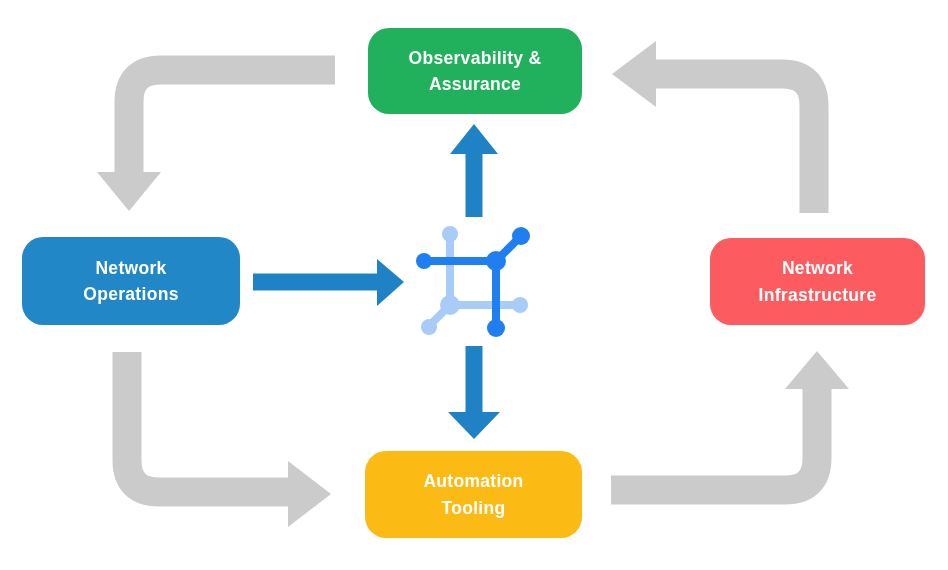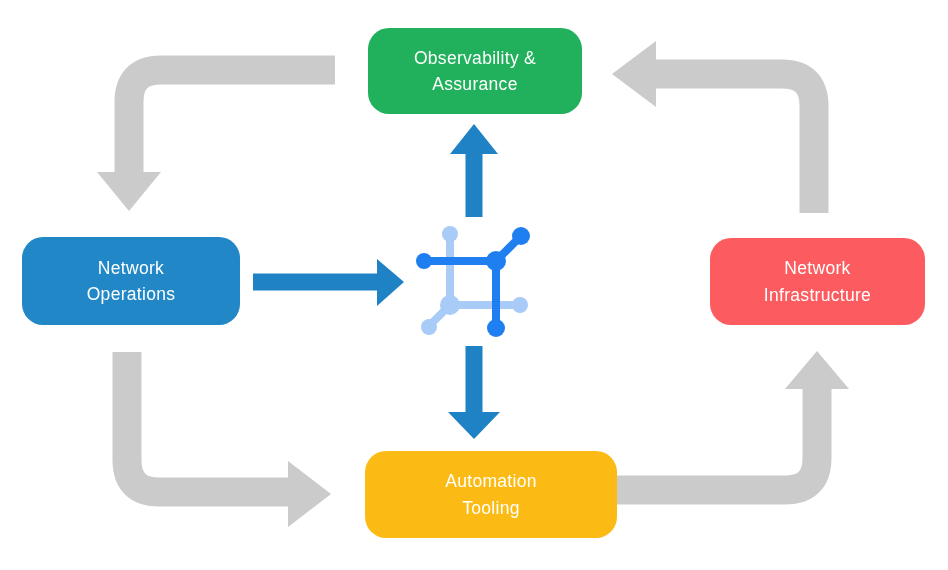--- a/index.html
+++ b/index.html
@@ -22,31 +22,31 @@
   }
   .node {
     position: absolute;
     border-radius: 21px;
     display: flex;
     align-items: center;
     justify-content: center;
     text-align: center;
     color: #FFFFFF;
     font-size: 17.5px;
-    font-weight: 400;
+    font-weight: 700;
     letter-spacing: 0.3px;
     line-height: 1.5;
   }
   .node-label {
     white-space: pre-line;
   }
   .node-observability { left: 368px; top: 28px;  width: 214px; height: 86px; background: #21B05B; }
   .node-operations    { left: 22px;  top: 237px; width: 218px; height: 88px; background: #2187C7; }
   .node-infrastructure{ left: 710px; top: 238px; width: 215px; height: 87px; background: #FC5C5F; }
-  .node-automation    { left: 365px; top: 451px; width: 252px; height: 87px; background: #FCBB14; }
+  .node-automation    { left: 365px; top: 451px; width: 217px; height: 87px; background: #FCBB14; }
 </style>
 </head>
 <body>
 
 <div class="canvas">
 
   <svg class="layer" width="948" height="570" viewBox="0 0 948 570">
 
     <g fill="none" stroke="#CBCBCB" stroke-width="29">
       <path d="M 335 70 H 161 Q 129 70 129 102 V 173"></path>

